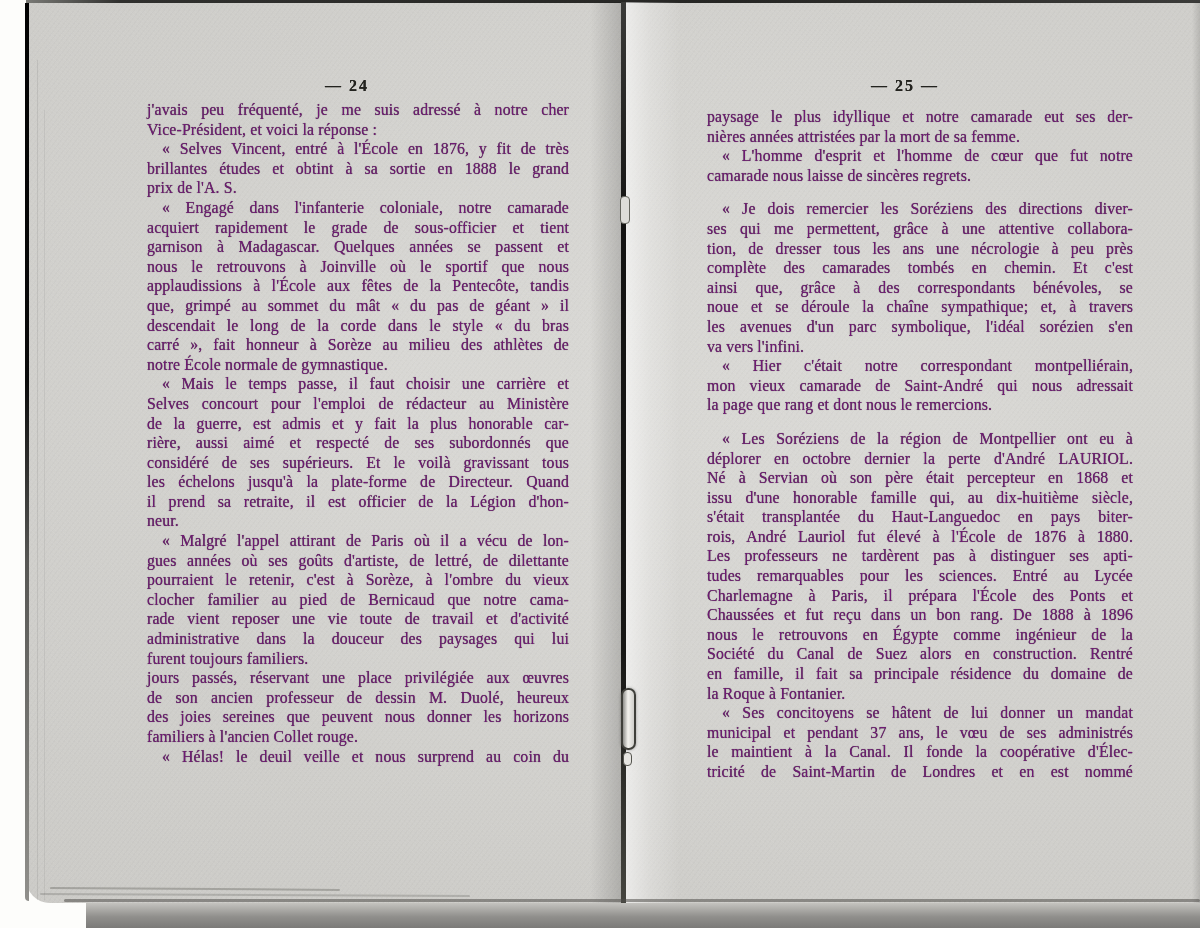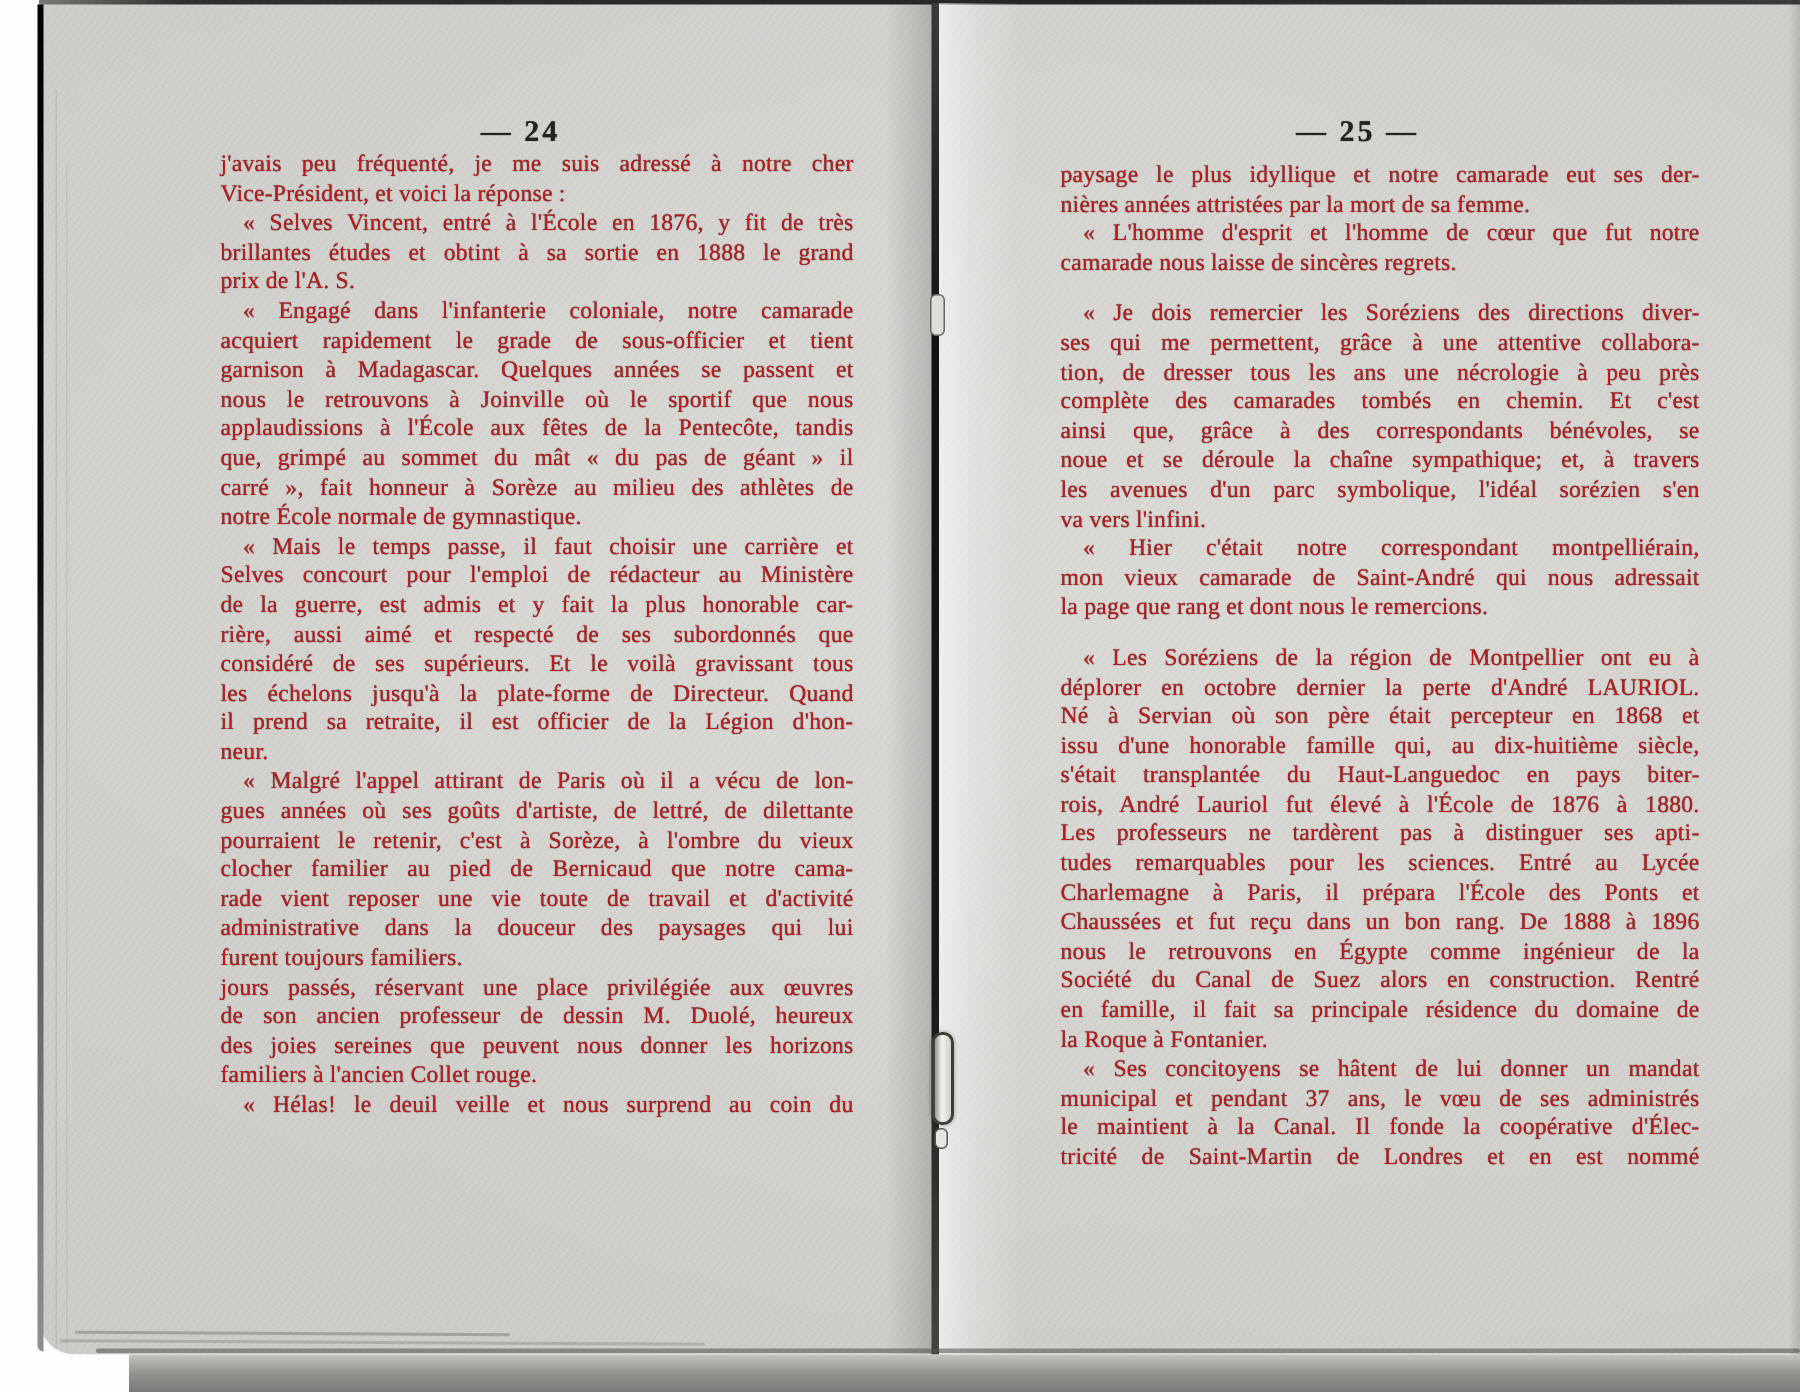--- a/index.html
+++ b/index.html
@@ -67,27 +67,27 @@
   }
   .bottom-strip{
     position:absolute;left:86px;top:903px;width:1114px;height:25px;
     background:linear-gradient(180deg,#c4c3bf,#908f8c 55%,#7b7a78 100%);
   }
   .stack-line1{position:absolute;left:50px;top:888px;width:290px;height:2px;background:rgba(70,70,64,0.30);border-radius:2px;transform:rotate(0.35deg);}
   .stack-line2{position:absolute;left:40px;top:894px;width:430px;height:2px;background:rgba(70,70,64,0.22);border-radius:2px;transform:rotate(0.3deg);}
   
   .page-num{
     position:absolute;top:77px;width:400px;text-align:center;
-    font-size:20px;font-weight:bold;color:#23231f;letter-spacing:2px;
+    font-size:16px;font-weight:bold;color:#23231f;letter-spacing:2px;
     text-shadow:0 0 0.6px rgba(30,30,26,0.8);
   }
   #h-left{left:147px;}
   #h-right{left:705px;text-align:center;}
   .col{
-    position:absolute;color:#b91c1c;
+    position:absolute;color:#701a75;
     font-size:15.8px;line-height:19.6px;letter-spacing:0.15px;
     text-shadow:0 0 0.7px rgba(28,28,24,0.85);
   }
   #text-left{left:147px;top:100px;width:422px;}
   #text-right{left:707px;top:107px;width:426px;}
   .para{margin:0;}
   .para.gap{margin-top:14px;}
   .line{
     height:19.6px;overflow:visible;
     text-align:justify;text-align-last:justify;
@@ -128,20 +128,21 @@
       <div class="line">brillantes études et obtint à sa sortie en 1888 le grand</div>
       <div class="line lastline">prix de l'A. S.</div>
     </div>
     <div class="para">
       <div class="line indent">« Engagé dans l'infanterie coloniale, notre camarade</div>
       <div class="line">acquiert rapidement le grade de sous-officier et tient</div>
       <div class="line">garnison à Madagascar. Quelques années se passent et</div>
       <div class="line">nous le retrouvons à Joinville où le sportif que nous</div>
       <div class="line">applaudissions à l'École aux fêtes de la Pentecôte, tandis</div>
       <div class="line">que, grimpé au sommet du mât « du pas de géant » il</div>
+      <div class="line">descendait le long de la corde dans le style « du bras</div>
       <div class="line">carré », fait honneur à Sorèze au milieu des athlètes de</div>
       <div class="line lastline">notre École normale de gymnastique.</div>
     </div>
     <div class="para">
       <div class="line indent">« Mais le temps passe, il faut choisir une carrière et</div>
       <div class="line">Selves concourt pour l'emploi de rédacteur au Ministère</div>
       <div class="line">de la guerre, est admis et y fait la plus honorable car-</div>
       <div class="line">rière, aussi aimé et respecté de ses subordonnés que</div>
       <div class="line">considéré de ses supérieurs. Et le voilà gravissant tous</div>
       <div class="line">les échelons jusqu'à la plate-forme de Directeur. Quand</div>

